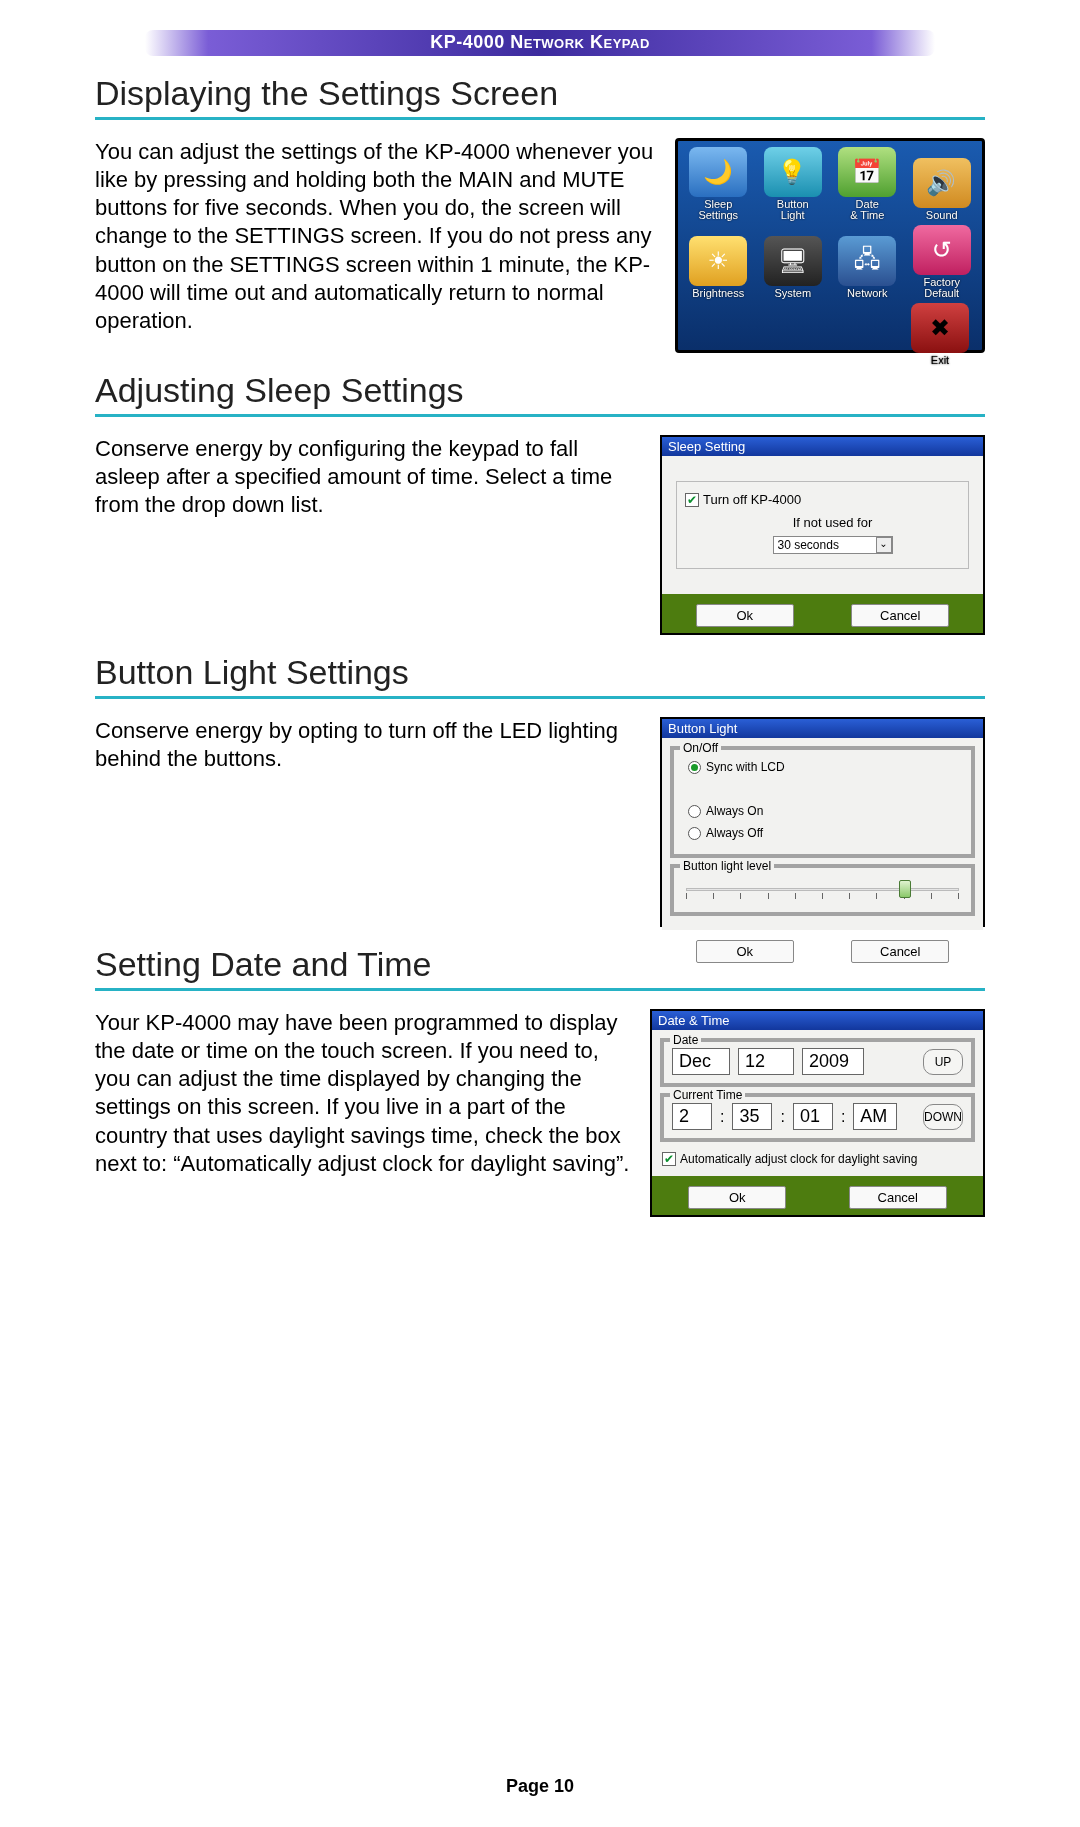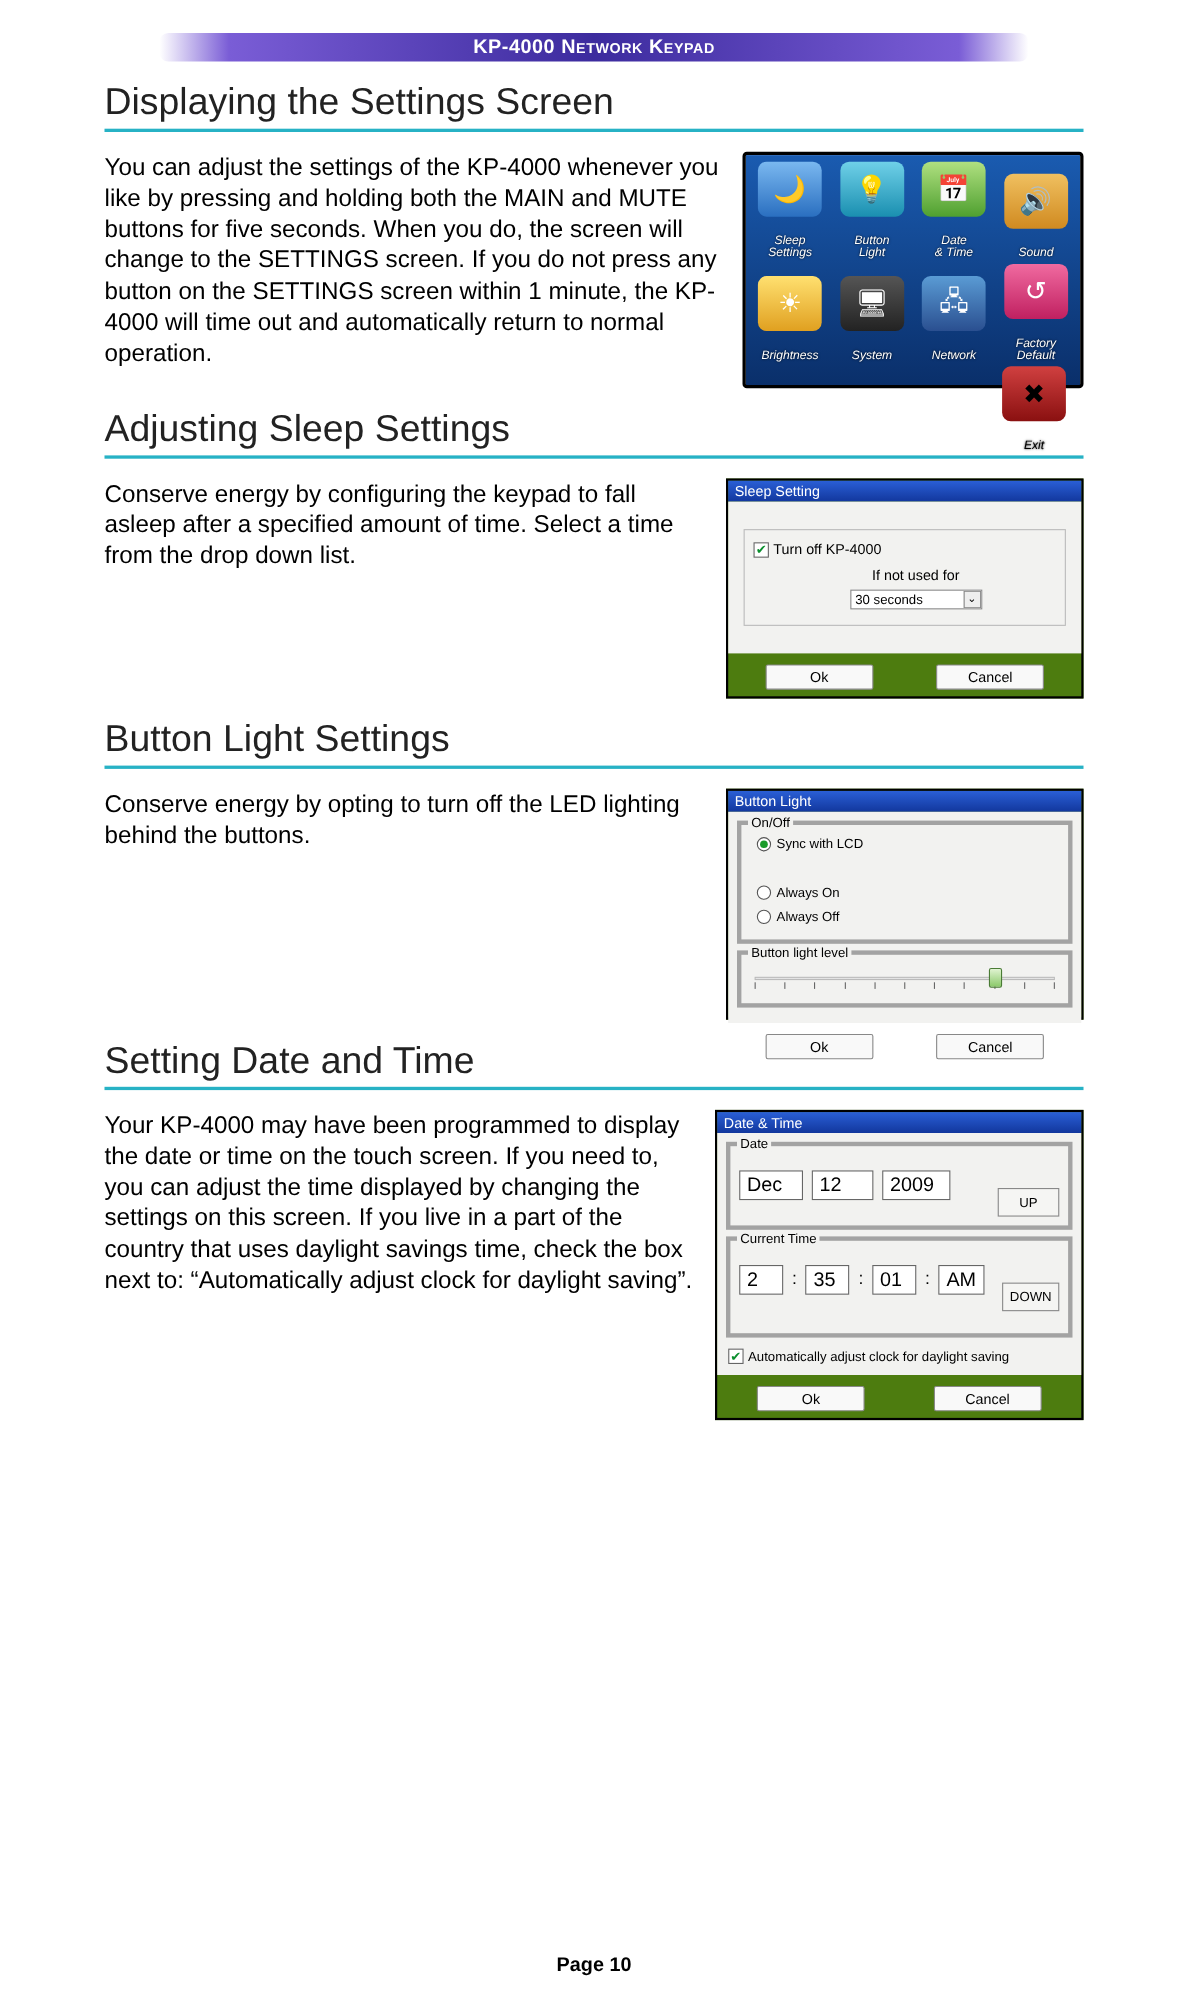--- a/index.html
+++ b/index.html
@@ -55,21 +55,21 @@
   .fig1-row { display:flex; gap:6px; flex:1; }
   .fig1-cell {
     flex:1; display:flex; flex-direction:column; align-items:center; justify-content:flex-end;
     font-size:10px; color:#fff; text-align:center; position:relative;
   }
   .fig1-icon {
     width: 58px; height: 50px; border-radius: 8px;
     display:flex; align-items:center; justify-content:center;
     font-size: 24px;
   }
-  .fig1-label { font-size: 11px; line-height:1; margin-top:17px; white-space:pre-line; text-shadow:0 0 2px #000;font-style:italic; }
+  .fig1-label { font-size: 11px; line-height:1; margin-top:2px; white-space:pre-line; text-shadow:0 0 2px #000; }
   .fig1-row3 { display:flex; justify-content:flex-end; }
   .fig1-exit { width: 72px; display:flex; flex-direction:column; align-items:center; }
 
   
   .dialog {
     width: 325px;
     border: 2px solid #000;
     background: #4d7c0f;
     font-family: Tahoma, Arial, sans-serif;
     font-size: 13px;
@@ -100,21 +100,21 @@
   .radio .dot.sel::after { content:""; width:7px; height:7px; border-radius:50%; background:#1a9b2a; display:block;}
   .slider { position:relative; height:22px; margin:6px 4px 0; }
   .slider .track { position:absolute; left:0; right:0; top:8px; height:3px; background:linear-gradient(#fff,#ccc); border:1px solid #bbb;}
   .slider .ticks { position:absolute; left:0; right:0; top:13px; display:flex; justify-content:space-between; font-size:8px; color:#555;}
   .slider .ticks span { width:1px; height:6px; background:#666; }
   .slider .thumb { position:absolute; top:0; left:78%; width:12px; height:18px; background:linear-gradient(#dff3d0,#8bc96a); border:1px solid #4a7b35; border-radius:2px;}
 
   
   .dtbox { display:flex; align-items:center; gap:8px; }
   .dtbox .fld { border:1px solid #666; background:#fff; padding:2px 6px; font-size:18px; min-width:40px; text-align:left; font-family:Arial;}
-  .small-btn { border:1px solid #888; background:#f5f5f3; font-size:12px; padding:5px 0; width:56px; text-align:center; border-radius:0;margin-top:32px;}
+  .small-btn { border:1px solid #888; background:#f5f5f3; font-size:12px; padding:5px 0; width:40px; text-align:center; border-radius:10px;}
   .sep { font-size:16px; }
 
   .footer {
     position:absolute; bottom:30px; left:0; right:0; text-align:center;
     font-weight:bold; font-size:18px;
   }
 </style>
 </head>
 <body>
 
@@ -264,21 +264,21 @@
         <div class="fieldset" style="padding-bottom:8px;">
           <span class="legend">Date</span>
           <div class="dtbox">
             <span class="fld" style="width:58px;">Dec</span>
             <span class="fld" style="width:56px;">12</span>
             <span class="fld" style="width:62px;">2009</span>
             <span style="flex:1"></span>
             <div class="small-btn">UP</div>
           </div>
         </div>
-        <div class="fieldset" style="padding-bottom:20px;">
+        <div class="fieldset" style="padding-bottom:8px;">
           <span class="legend">Current Time</span>
           <div class="dtbox">
             <span class="fld" style="width:34px;">2</span>
               <span class="sep">:</span>
             <span class="fld" style="width:38px;">35</span>
               <span class="sep">:</span>
             <span class="fld" style="width:38px;">01</span>
               <span class="sep">:</span>
             <span class="fld" style="width:44px;">AM</span>
             <span style="flex:1"></span>

